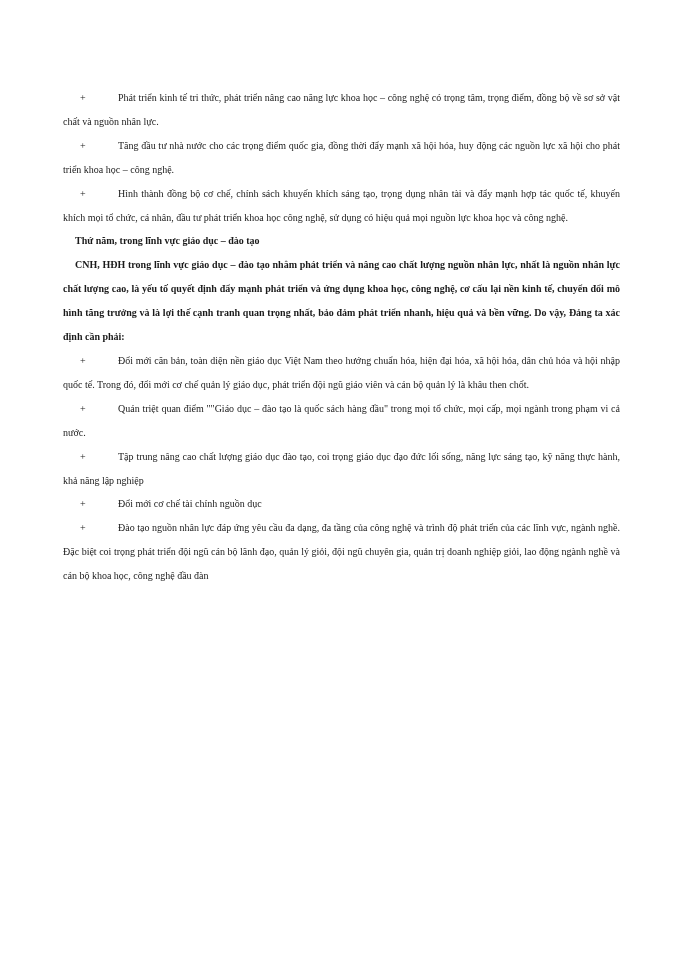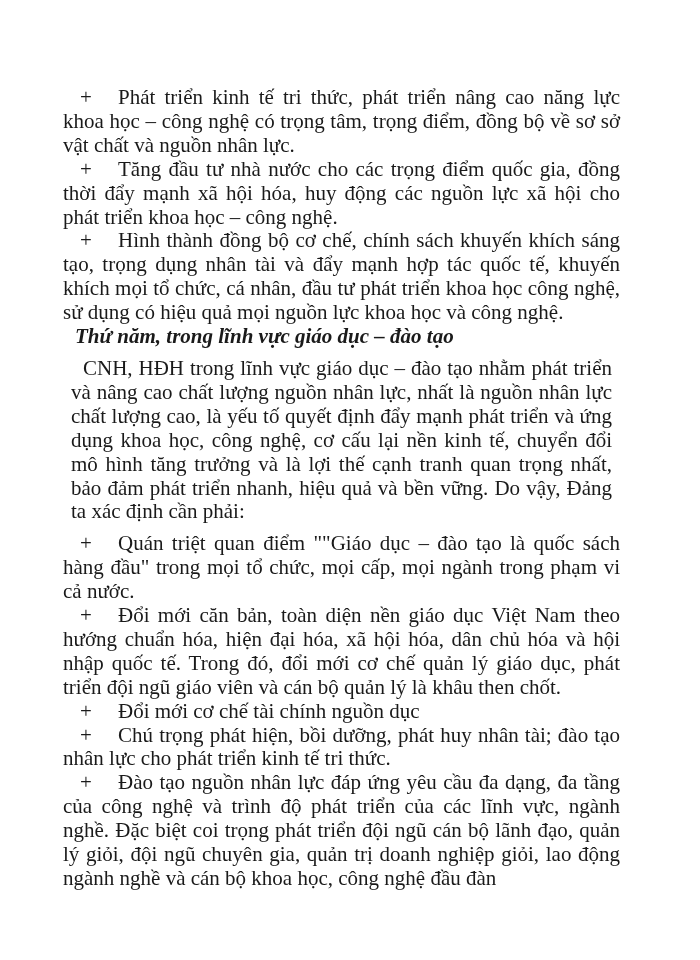--- a/index.html
+++ b/index.html
@@ -1,36 +1,36 @@
 <!DOCTYPE html>
 <html><head>
 <meta charset="utf-8">
 <style>
   html, body { margin: 0; padding: 0; background: #ffffff; }
   body { width: 700px; height: 960px; position: relative; overflow: hidden; }
   .page {
     position: absolute; left: 63px; top: 86px; width: 557px;
     font-family: "Liberation Serif", "DejaVu Serif", serif;
-    font-size: 21px; line-height: 23.9px; color: #1a1a1a;
+    font-size: 10px; line-height: 23.9px; color: #1a1a1a;
     text-align: justify;
   }
   .bullet-para { margin: 0; text-indent: 0; }
   .bullet-mark { display: inline-block; width: 55px; padding-left: 17px; box-sizing: border-box; }
-  .heading { font-weight: bold; font-style: italic; margin: 0; padding-left: 12px; }
-  .indent-para { margin: 8px; text-indent: 12px; }
+  .heading { font-weight: bold; margin: 0; padding-left: 12px; }
+  .indent-para { margin: 0; text-indent: 12px; font-weight: bold; }
 </style>
 </head>
 <body>
 
 <div class="page">
   <p class="bullet-para"><span class="bullet-mark">+</span><span>Phát triển kinh tế tri thức, phát triển nâng cao năng lực khoa học – công nghệ có trọng tâm, trọng điểm, đồng bộ về sơ sở vật chất và nguồn nhân lực.</span></p>
   <p class="bullet-para"><span class="bullet-mark">+</span><span>Tăng đầu tư nhà nước cho các trọng điểm quốc gia, đồng thời đẩy mạnh xã hội hóa, huy động các nguồn lực xã hội cho phát triển khoa học – công nghệ.</span></p>
   <p class="bullet-para"><span class="bullet-mark">+</span><span>Hình thành đồng bộ cơ chế, chính sách khuyến khích sáng tạo, trọng dụng nhân tài và đẩy mạnh hợp tác quốc tế, khuyến khích mọi tổ chức, cá nhân, đầu tư phát triển khoa học công nghệ, sử dụng có hiệu quả mọi nguồn lực khoa học và công nghệ.</span></p>
 
   <p class="heading">Thứ năm, trong lĩnh vực giáo dục – đào tạo</p>
   <p class="indent-para">CNH, HĐH trong lĩnh vực giáo dục – đào tạo nhằm phát triển và nâng cao chất lượng nguồn nhân lực, nhất là nguồn nhân lực chất lượng cao, là yếu tố quyết định đẩy mạnh phát triển và ứng dụng khoa học, công nghệ, cơ cấu lại nền kinh tế, chuyển đổi mô hình tăng trưởng và là lợi thế cạnh tranh quan trọng nhất, bảo đảm phát triển nhanh, hiệu quả và bền vững. Do vậy, Đảng ta xác định cần phải:</p>
 
+  <p class="bullet-para"><span class="bullet-mark">+</span><span>Đổi mới căn bản, toàn diện nền giáo dục Việt Nam theo hướng chuẩn hóa, hiện đại hóa, xã hội hóa, dân chủ hóa và hội nhập quốc tế. Trong đó, đổi mới cơ chế quản lý giáo dục, phát triển đội ngũ giáo viên và cán bộ quản lý là khâu then chốt.</span></p>
   <p class="bullet-para"><span class="bullet-mark">+</span><span>Quán triệt quan điểm ""Giáo dục – đào tạo là quốc sách hàng đầu" trong mọi tổ chức, mọi cấp, mọi ngành trong phạm vi cả nước.</span></p>
-  <p class="bullet-para"><span class="bullet-mark">+</span><span>Đổi mới căn bản, toàn diện nền giáo dục Việt Nam theo hướng chuẩn hóa, hiện đại hóa, xã hội hóa, dân chủ hóa và hội nhập quốc tế. Trong đó, đổi mới cơ chế quản lý giáo dục, phát triển đội ngũ giáo viên và cán bộ quản lý là khâu then chốt.</span></p>
+  <p class="bullet-para"><span class="bullet-mark">+</span><span>Tập trung nâng cao chất lượng giáo dục đào tạo, coi trọng giáo dục đạo đức lối sống, năng lực sáng tạo, kỹ năng thực hành, khả năng lập nghiệp</span></p>
   <p class="bullet-para"><span class="bullet-mark">+</span><span>Đổi mới cơ chế tài chính nguồn dục</span></p>
-  <p class="bullet-para"><span class="bullet-mark">+</span><span>Chú trọng phát hiện, bồi dưỡng, phát huy nhân tài; đào tạo nhân lực cho phát triển kinh tế tri thức.</span></p>
   <p class="bullet-para"><span class="bullet-mark">+</span><span>Đào tạo nguồn nhân lực đáp ứng yêu cầu đa dạng, đa tầng của công nghệ và trình độ phát triển của các lĩnh vực, ngành nghề. Đặc biệt coi trọng phát triển đội ngũ cán bộ lãnh đạo, quản lý giỏi, đội ngũ chuyên gia, quản trị doanh nghiệp giỏi, lao động ngành nghề và cán bộ khoa học, công nghệ đầu đàn</span></p>
 </div>
 
 </body></html>

